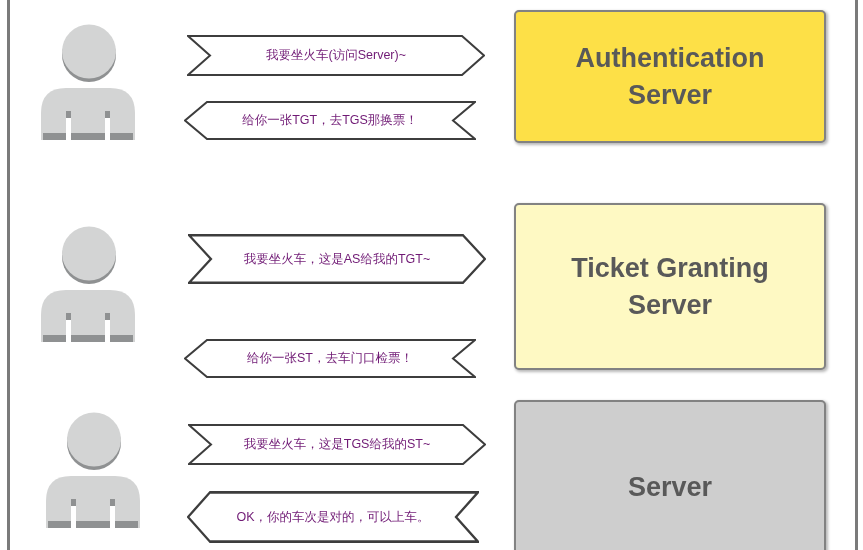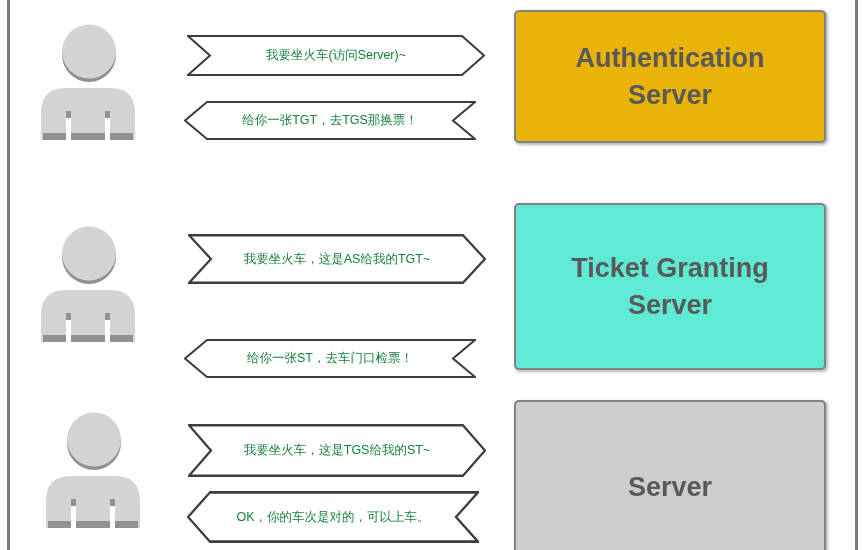--- a/index.html
+++ b/index.html
@@ -18,39 +18,39 @@
   .person { position:absolute; left:40px; width:96px; height:116px; }
   .person svg { width:100%; height:100%; display:block; }
   .p1 { top:24px; }
   .p2 { top:226px; }
   .p3 { top:412px; left:45px; }
 
   .arrow { position:absolute; }
   .arrow svg.shape { position:absolute; left:0; top:0; width:100%; height:100%; }
   .arrow .arrow-label {
     position:absolute; inset:0; display:flex; align-items:center; justify-content:center;
-    font-size:12.5px; color:#15803d; white-space:nowrap;
+    font-size:12.5px; color:#701a75; white-space:nowrap;
   }
   .ar1 { left:187px; top:35px;  width:298px; height:41px; }
   .al1 { left:184px; top:101px; width:292px; height:39px; }
   .ar2 { left:188px; top:234px; width:298px; height:50px; }
   .al2 { left:184px; top:296px; width:292px; height:39px;margin-top:43px; }
-  .ar3 { left:188px; top:424px; width:298px; height:53px; }
+  .ar3 { left:188px; top:424px; width:298px; height:41px; }
   .al3 { left:187px; top:491px; width:292px; height:52px; }
 
   .server-box {
     position:absolute; left:514px; width:312px;
     border:2px solid #828282; border-radius:5px;
     display:flex; align-items:center; justify-content:center;
     text-align:center; box-sizing:border-box; padding:0 28px;
     font-weight:bold; font-size:27px; line-height:1.35; color:#595959;
     box-shadow:1.5px 1.5px 3px rgba(0,0,0,0.28);
   }
-  .sb1 { top:10px;  height:133px; background:#eab308; }
-  .sb2 { top:203px; height:167px; background:#5eead4; }
+  .sb1 { top:10px;  height:133px; background:#fde047; }
+  .sb2 { top:203px; height:167px; background:#fef9c3; }
   .sb3 { top:400px; height:175px; background:#cecece; }
 </style>
 </head>
 <body>
 
 <div class="stage">
 
   <div class="frame-line left"></div>
   <div class="frame-line right"></div>
 

